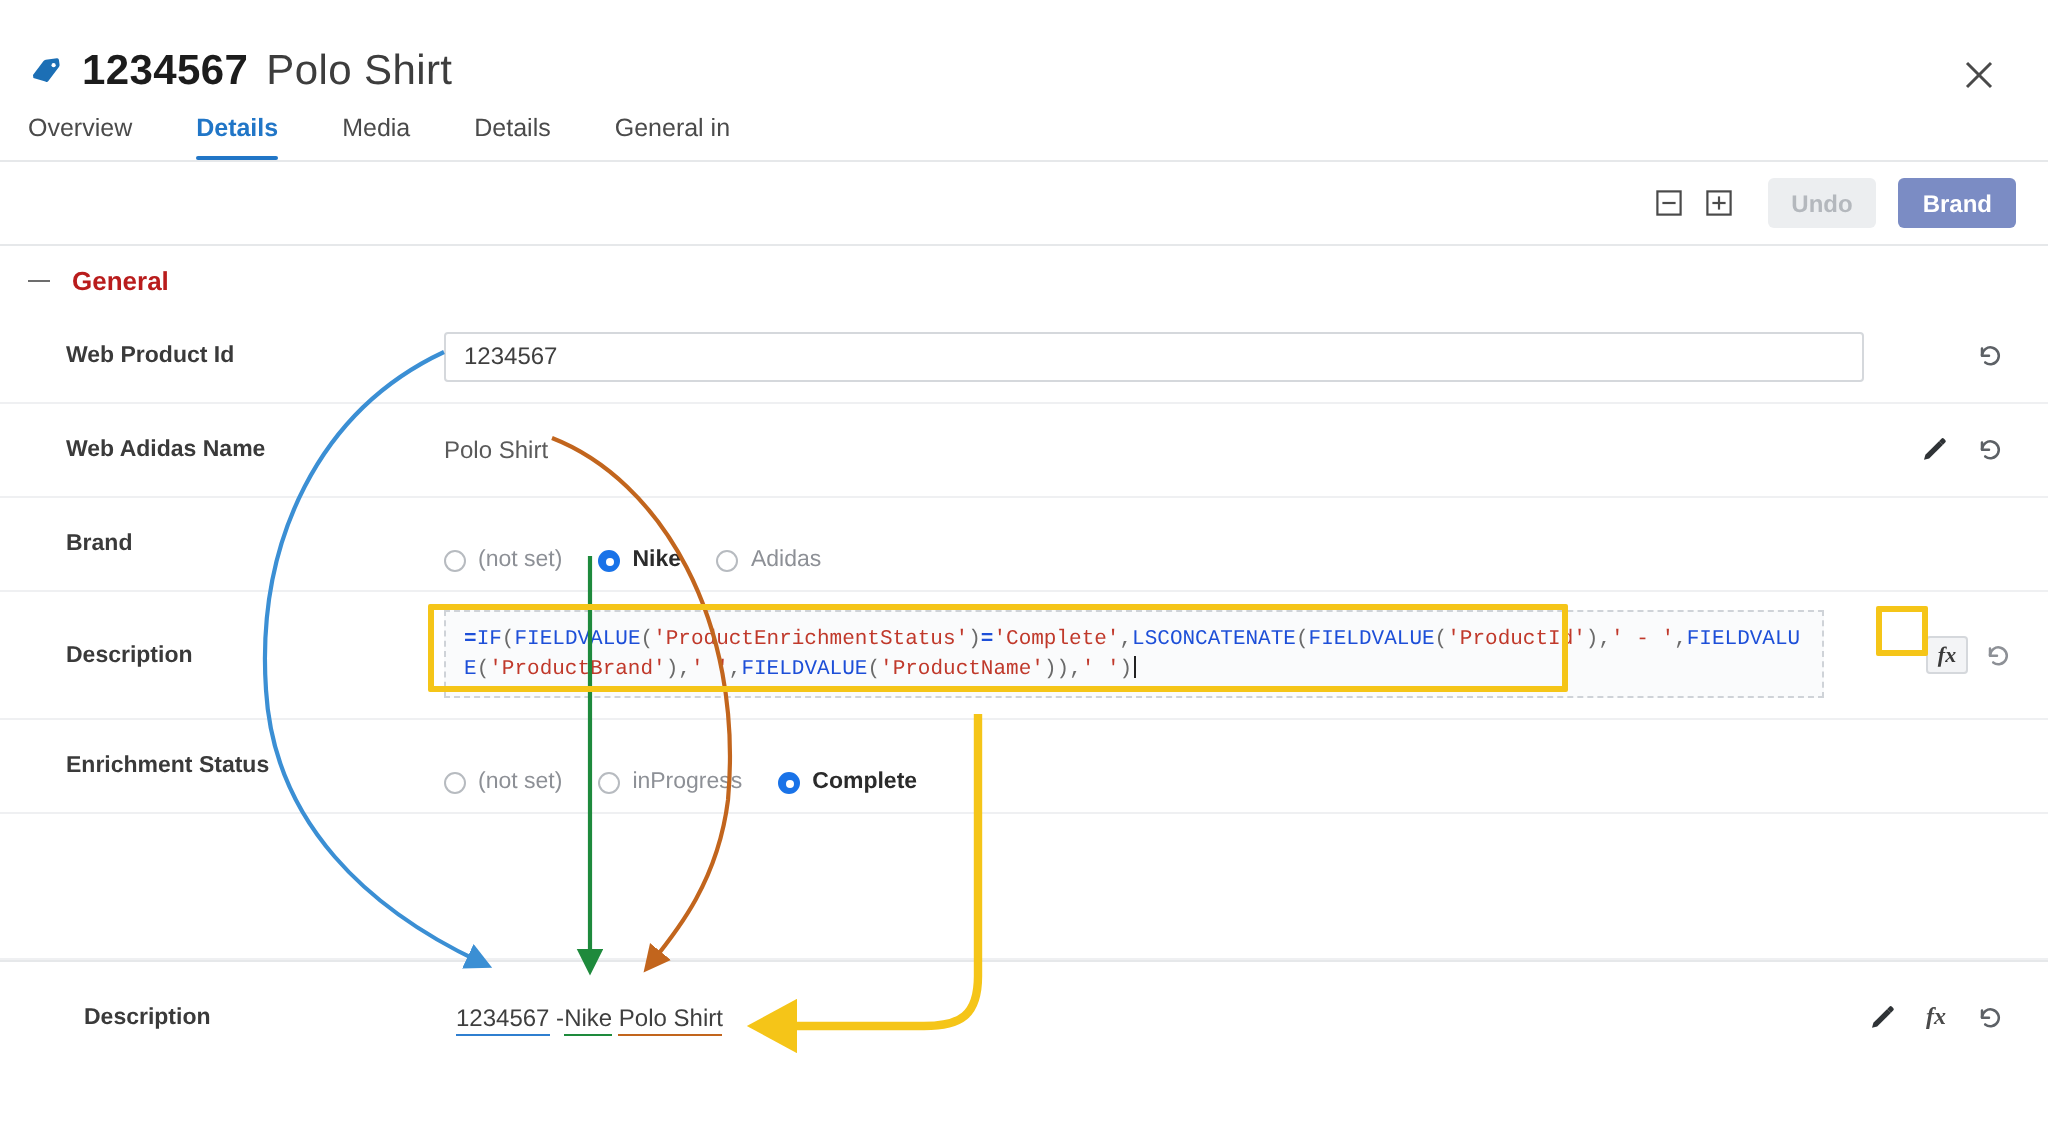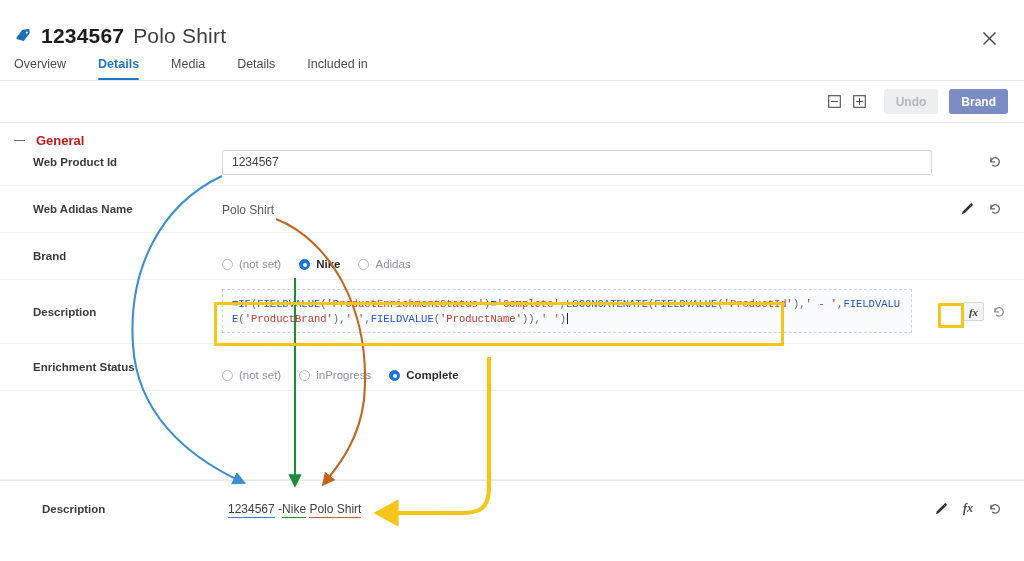--- a/index.html
+++ b/index.html
@@ -79,21 +79,21 @@
   .section-head {
     position: absolute; left: 14px; top: 133px;
     display: flex; align-items: center; gap: 11px;
   }
   .collapse-dash {
     width: 11px; height: 1.5px; background: #6d6d6d; display: block;
   }
   .section-title { font-size: 13px; font-weight: bold; color: #b91c1c; }
 
   
-  .rows { position: absolute; left: 0; top: 139px; width: 1024px; }
+  .rows { position: absolute; left: 0; top: 155px; width: 1024px; }
   .row {
     position: relative; width: 1024px; height: 47px;
     border-bottom: 1px solid #eff0f2;
     display: flex; align-items: center;
   }
   .row-label {
     position: absolute; left: 33px; font-size: 11.5px; font-weight: bold;
     color: #3a3a3a;
   }
   .row-value { position: absolute; left: 222px; }
@@ -230,21 +230,21 @@
     <div class="tab active">
       <span>Details</span>
     </div>
     <div class="tab">
       <span>Media</span>
     </div>
     <div class="tab">
       <span>Details</span>
     </div>
     <div class="tab">
-      <span>Included in</span>
+      <span>General in</span>
     </div>
   </div>
 </div>
 <div class="header-rule"></div>
 
 <div class="toolbar">
   <div class="toolbar-right">
     <span class="sq-icon">
       <svg width="13" height="13" viewBox="0 0 13 13">
         <rect x="0.7" y="0.7" width="11.6" height="11.6" fill="none" stroke="#4a4a4a" stroke-width="1.1"></rect>

